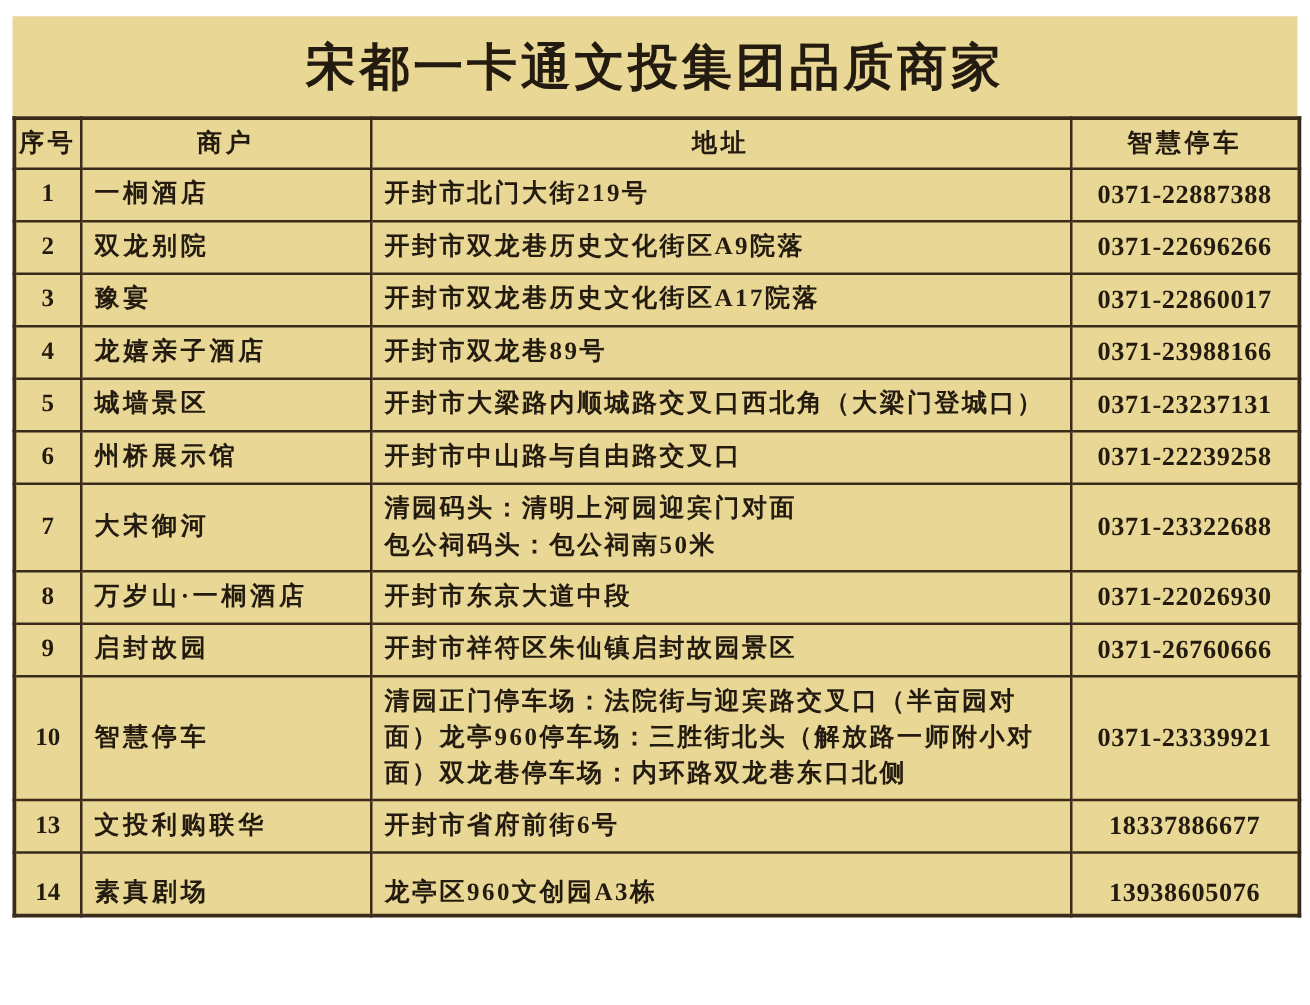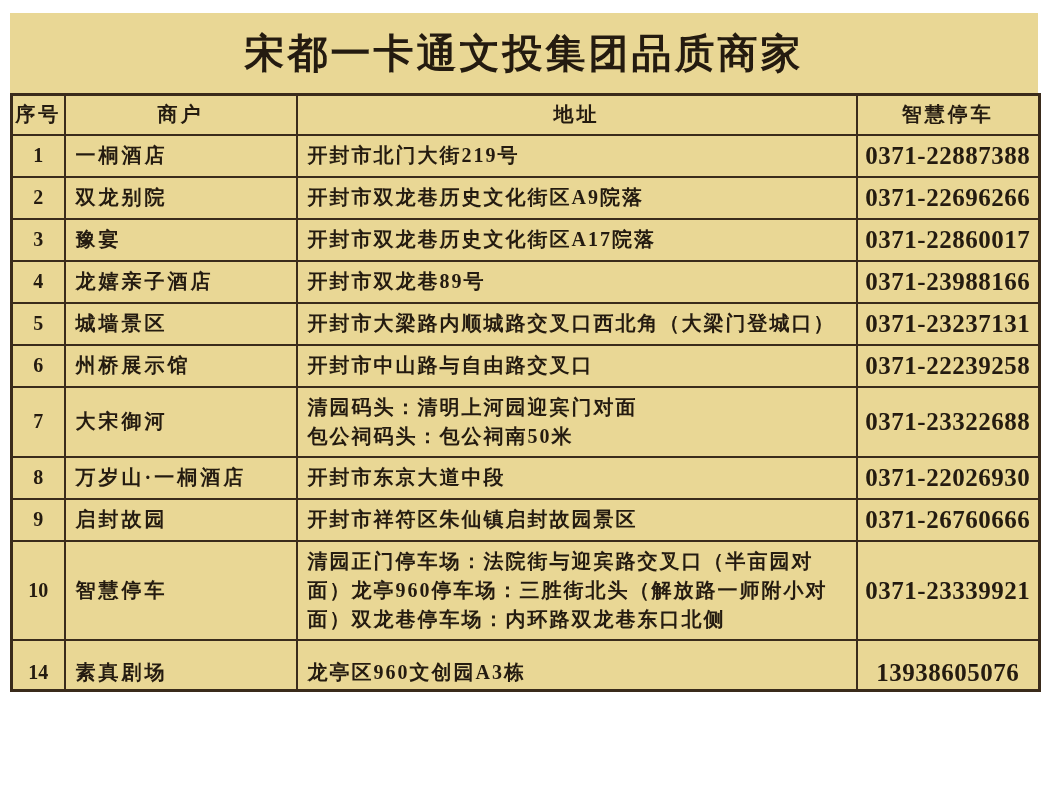--- a/index.html
+++ b/index.html
@@ -50,21 +50,21 @@
   }
   td{
     height:42px;
     font-size:20px;
     line-height:29px;
     padding:5px 6px;
   }
   td.c-no{ text-align:center; letter-spacing:0; padding:5px 2px;}
   td.c-merchant{ text-align:left; letter-spacing:3px; padding-left:10px;}
   td.c-address{ text-align:left; letter-spacing:2px; padding-left:10px; white-space:pre-line;}
-  td.c-phone{ text-align:center; letter-spacing:0.5px; font-size:25px;margin-top:35px;}
+  td.c-phone{ text-align:center; letter-spacing:0.5px; font-size:21px;margin-top:35px;}
   tbody tr:last-child td{ height:30px; padding-top:17px; padding-bottom:2px;}
 </style>
 </head>
 <body>
 
 <div class="sheet">
   <div class="title-band">宋都一卡通文投集团品质商家</div>
   <table>
     <colgroup>
       <col class="c1">
@@ -136,20 +136,26 @@
     <td class="c-address">开封市祥符区朱仙镇启封故园景区</td>
     <td class="c-phone">0371-26760666</td>
   </tr>
         <tr>
     <td class="c-no">10</td>
     <td class="c-merchant">智慧停车</td>
     <td class="c-address">清园正门停车场：法院街与迎宾路交叉口（半亩园对面）龙亭960停车场：三胜街北头（解放路一师附小对面）双龙巷停车场：内环路双龙巷东口北侧</td>
     <td class="c-phone">0371-23339921</td>
   </tr>
         <tr>
+    <td class="c-no">13</td>
+    <td class="c-merchant">文投利购联华</td>
+    <td class="c-address">开封市省府前街6号</td>
+    <td class="c-phone">18337886677</td>
+  </tr>
+        <tr>
     <td class="c-no">14</td>
     <td class="c-merchant">素真剧场</td>
     <td class="c-address">龙亭区960文创园A3栋</td>
     <td class="c-phone">13938605076</td>
   </tr>
       </tbody>
   </table>
 </div>
 
 </body></html>

